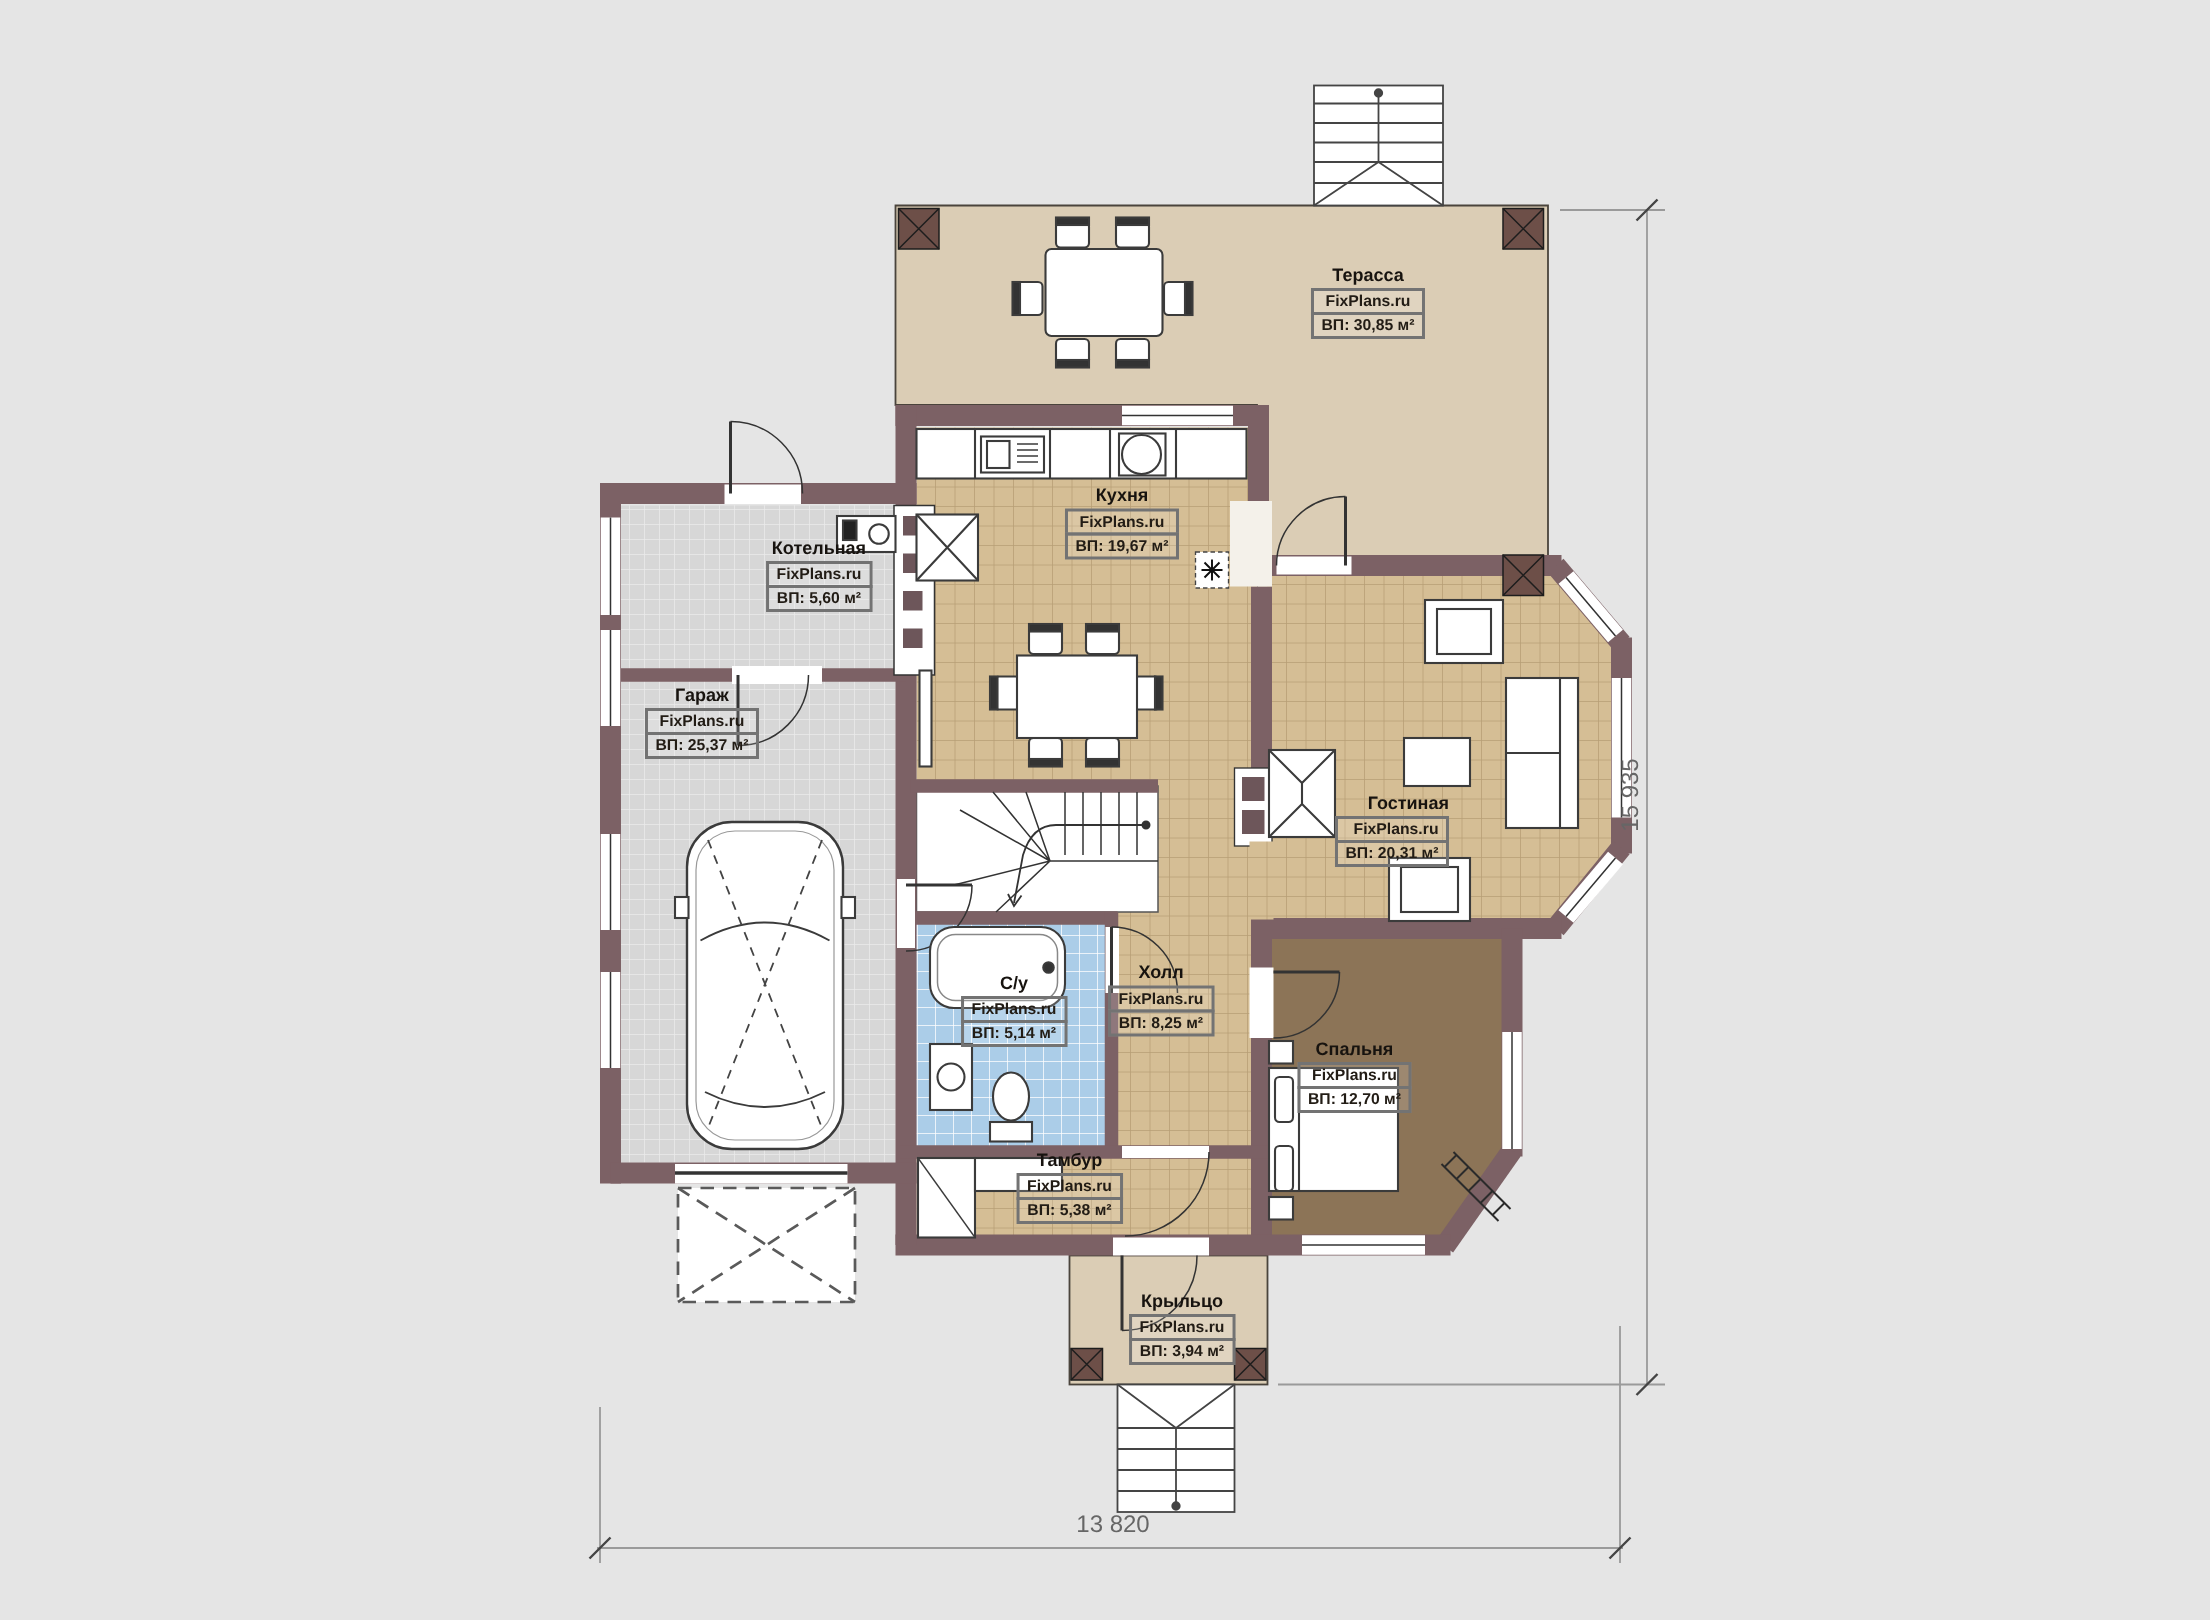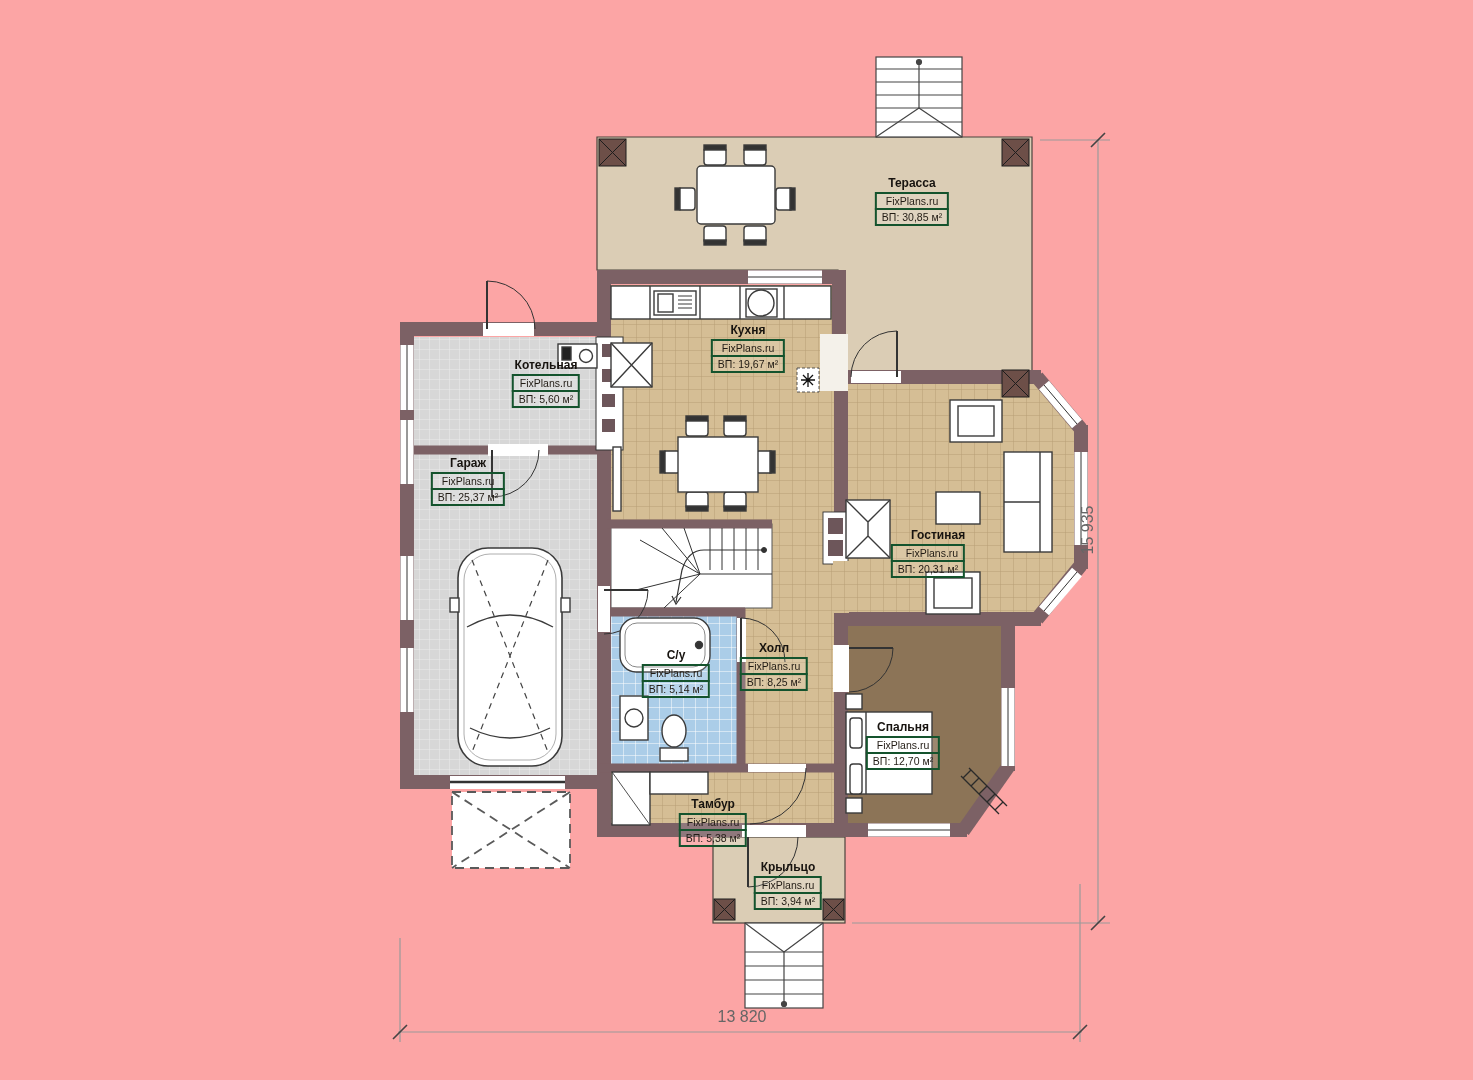--- a/index.html
+++ b/index.html
@@ -1,23 +1,23 @@
 <!DOCTYPE html>
 <html><head>
 <meta charset="utf-8">
 <style>
   html,body{margin:0;padding:0;background:#fff;}
-  .canvas{position:relative;width:1473px;height:1080px;background:#fca5a5;overflow:hidden;
+  .canvas{position:relative;width:1473px;height:1080px;background:#e5e5e5;overflow:hidden;
           font-family:"Liberation Sans",sans-serif;}
   .plan-svg{position:absolute;left:0;top:0;}
   .room-label{position:absolute;transform:translateX(-50%);display:flex;flex-direction:column;
               align-items:stretch;z-index:3;text-align:center;}
   .room-name{font-size:12px;font-weight:bold;color:#17130f;line-height:14px;margin-bottom:2px;
              white-space:nowrap;}
-  .room-box{border:2px solid #14532d;padding:0 5px;font-size:10.5px;font-weight:normal;color:#221c15;
+  .room-box{border:2px solid #737373;padding:0 5px;font-size:10.5px;font-weight:bold;color:#221c15;
             line-height:14px;background:rgba(255,255,255,0.15);white-space:nowrap;}
   .room-box + .room-box{margin-top:-2px;}
   .dim-label{position:absolute;font-size:16px;color:#666;z-index:3;white-space:nowrap;}
   .dim-bottom{transform:translateX(-50%);}
   .dim-right{transform:translate(-50%,-50%) rotate(-90deg);}
 </style>
 </head>
 <body>
 
 <div class="canvas">
@@ -380,27 +380,27 @@
   <div class="room-box">FixPlans.ru</div>
   <div class="room-box">ВП: 5,14 м²</div>
 </div>
 
 <div class="room-label" style="left:774px;top:641px;">
   <div class="room-name">Холл</div>
   <div class="room-box">FixPlans.ru</div>
   <div class="room-box">ВП: 8,25 м²</div>
 </div>
 
-<div class="room-label" style="left:903px;top:720px;">
+<div class="room-label" style="left:903px;top:692px;">
   <div class="room-name">Спальня</div>
   <div class="room-box">FixPlans.ru</div>
   <div class="room-box">ВП: 12,70 м²</div>
 </div>
 
-<div class="room-label" style="left:713px;top:766px;margin-top:31px;">
+<div class="room-label" style="left:713px;top:766px;">
   <div class="room-name">Тамбур</div>
   <div class="room-box">FixPlans.ru</div>
   <div class="room-box">ВП: 5,38 м²</div>
 </div>
 
 <div class="room-label" style="left:788px;top:860px;">
   <div class="room-name">Крыльцо</div>
   <div class="room-box">FixPlans.ru</div>
   <div class="room-box">ВП: 3,94 м²</div>
 </div>

